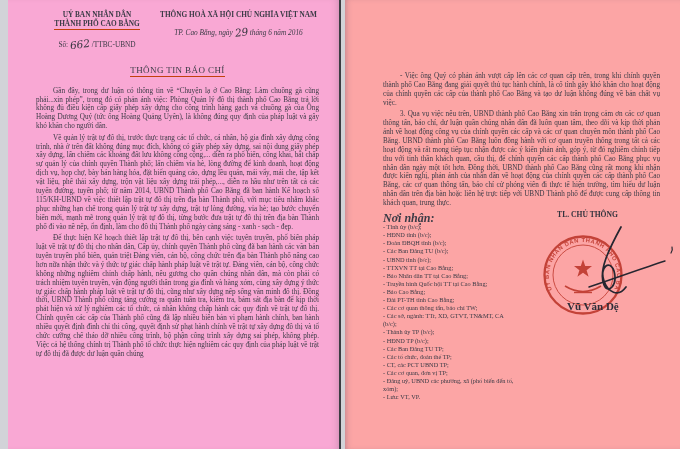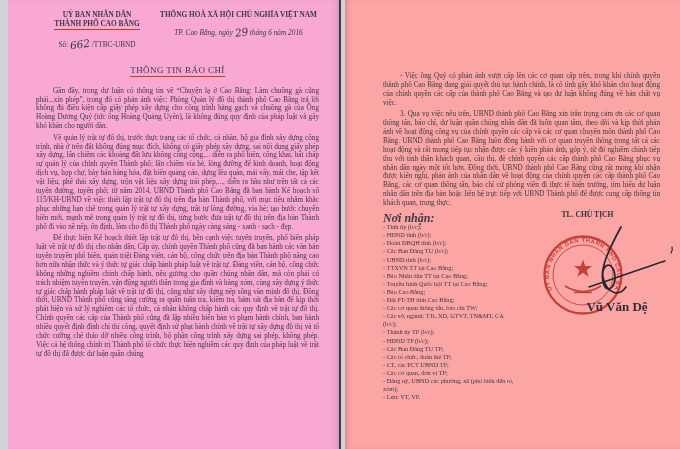--- a/index.html
+++ b/index.html
@@ -22,22 +22,22 @@
   p.body{font-size:7.2px;line-height:8.9px;text-align:justify;text-indent:17px;
          margin:0 0 2.5px 0;}
   .lp-body{margin-top:10px;}
   .footer-row{display:flex;margin-top:6px;}
   .recipients{width:132px;font-size:6.3px;line-height:8.1px;}
   .rec-label{font-weight:bold;font-style:italic;font-size:12px;margin-bottom:1px;}
   .rec-item{white-space:normal;}
   .sig-block{flex:1;position:relative;text-align:center;font-size:7.6px;font-weight:bold;
              line-height:9.5px;color:#33333d;margin-top:-4px;}
   .sig-art{position:absolute;left:6px;top:13px;width:165px;height:118px;}
-  .sig-name{position:absolute;left:52px;top:92px;width:100px;text-align:center;
-            font-size:13px;font-weight:bold;color:#2e2e38;}
+  .sig-name{position:absolute;left:52px;top:92px;width:100px;text-align:left;
+            font-size:11px;font-weight:bold;color:#2e2e38;}
 </style>
 </head>
 <body>
 
 <div id="scan">
 
   <div class="page page-left">
     <div class="hdr-row">
       <div class="hdr-left">
         <div>UỶ BAN NHÂN DÂN</div>
@@ -94,21 +94,21 @@
             <div class="rec-item">- Các Ban Đảng TU TP;</div>
             <div class="rec-item">- Các tổ chức, đoàn thể TP;</div>
             <div class="rec-item">- CT, các PCT UBND TP;</div>
             <div class="rec-item">- Các cơ quan, đơn vị TP;</div>
             <div class="rec-item">- Đảng uỷ, UBND các phường, xã (phổ biến đến tổ, xóm);</div>
             <div class="rec-item">- Lưu: VT, VP.</div>
           </div>
       </div>
 
       <div class="sig-block">
-        <div>TL. CHỦ TỊCH</div>
+        <div>TL. CHỦ THÔNG</div>
 
         <svg class="sig-art" viewBox="0 0 165 118">
 
           <g opacity="0.92">
             <circle cx="62" cy="52" r="38.5" fill="none" stroke="#bf3a2f" stroke-width="2.3"></circle>
             <circle cx="62" cy="52" r="30" fill="none" stroke="#bf3a2f" stroke-width="0.9"></circle>
             <path id="stamp-arc" d="M 31 67 A 34 34 0 1 1 93 67" fill="none"></path>
             <text fill="#bf3a2f" font-size="5.8" font-weight="bold" letter-spacing="0.6" font-family="Liberation Sans, sans-serif">
               <textPath href="#stamp-arc" xlink:href="#stamp-arc">UỶ BAN NHÂN DÂN THÀNH PHỐ CAO BẰNG</textPath>
             </text>

